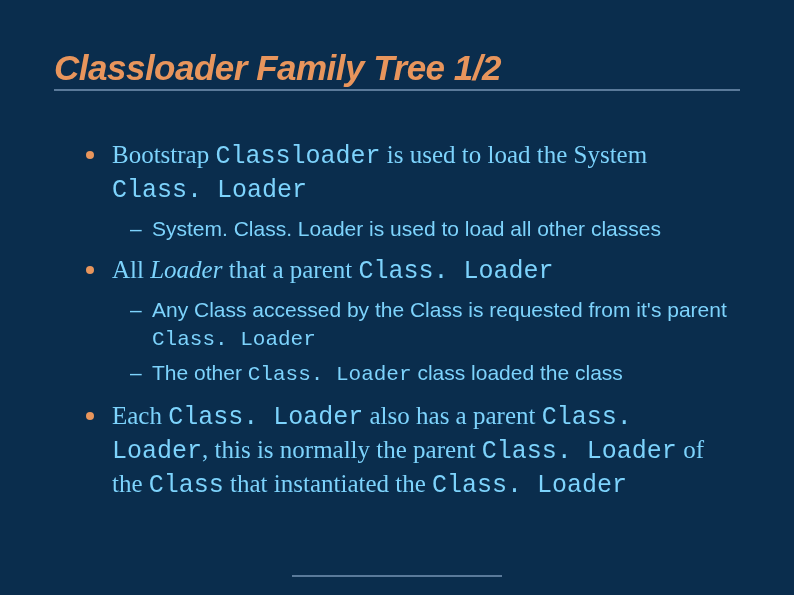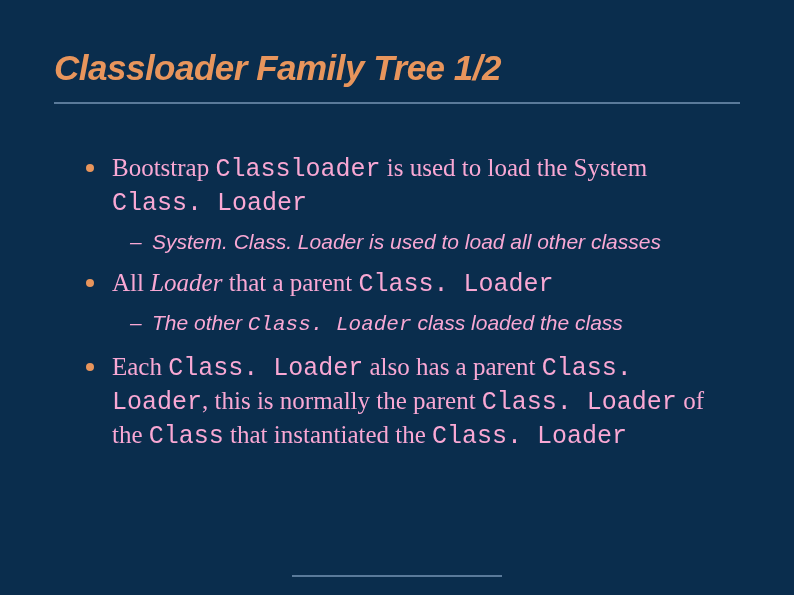--- a/index.html
+++ b/index.html
@@ -15,31 +15,31 @@
     width: 100%;
     height: 100%;
     padding: 48px 54px 30px 54px;
   }
   .title {
     color: #e8955c;
     font-family: Arial, Helvetica, sans-serif;
     font-weight: bold;
     font-style: italic;
     font-size: 35px;
-    margin-bottom: 14px;
+    margin-bottom: 1px;
     letter-spacing: -0.5px;
   }
   .title-rule {
     border: none;
     border-top: 2px solid #5a7a9a;
     margin-bottom: 48px;
     width: 100%;
   }
   .content {
-    color: #f9a8d4;
+    color: #7dd3fc;
     padding-left: 32px;
   }
   ul.top {
     list-style: none;
   }
   ul.top > li {
     position: relative;
     padding-left: 26px;
     margin-bottom: 12px;
     font-size: 25px;
@@ -60,21 +60,20 @@
     margin-top: 8px;
     margin-bottom: 4px;
   }
   ul.sub > li {
     position: relative;
     padding-left: 40px;
     font-size: 21px;
     line-height: 1.3;
     font-family: Arial, Helvetica, sans-serif;
     margin-bottom: 6px;
-    font-style: italic;
   }
   ul.sub > li::before {
     content: "–";
     position: absolute;
     left: 18px;
     top: 0;
   }
   .serif { font-family: Georgia, 'Times New Roman', serif; }
   .sans { font-family: Arial, Helvetica, sans-serif; }
   .mono { font-family: 'Courier New', Courier, monospace; }
@@ -105,20 +104,23 @@
           <li>
             <span class="sans">System. Class. Loader is used to load all other classes</span>
           </li>
         </ul>
       </li>
 
       <li>
         <span class="serif">All </span><span class="serif italic">Loader</span><span class="serif"> that a parent </span><span class="mono">Class. Loader</span>
         <ul class="sub">
           <li>
+            <span class="sans serif" style="font-family: Arial, Helvetica, sans-serif;">Any Class accessed by the Class is requested from it's parent </span><span class="mono">Class. Loader</span>
+          </li>
+          <li>
             <span class="sans">The other </span><span class="mono">Class. Loader</span><span class="sans"> class loaded the class</span>
           </li>
         </ul>
       </li>
 
       <li>
         <span class="serif">Each </span><span class="mono">Class. Loader</span><span class="serif"> also has a parent </span><span class="mono">Class. Loader</span><span class="serif">, this is normally the parent </span><span class="mono">Class. Loader</span><span class="serif"> of the </span><span class="mono">Class</span><span class="serif"> that instantiated the </span><span class="mono">Class. Loader</span>
       </li>
 
     </ul>

